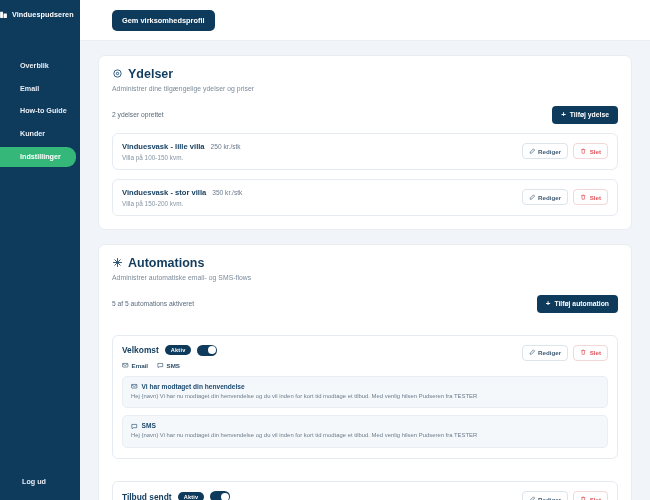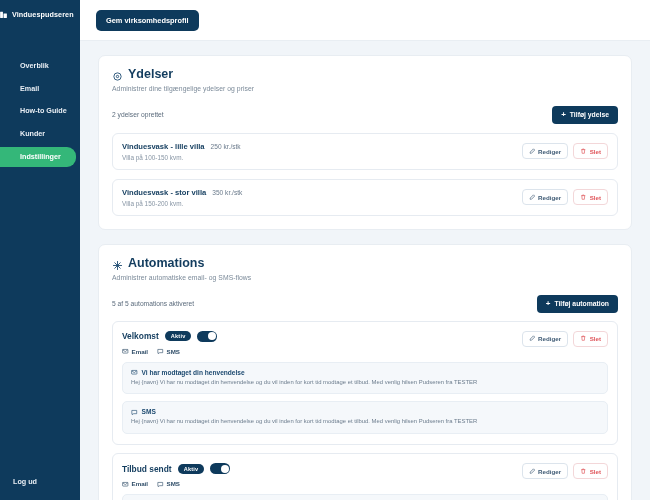--- a/index.html
+++ b/index.html
@@ -41,40 +41,40 @@
     margin: 1px 4px 1px 0;
     border-radius: 0 9px 9px 0;
     line-height: 1.2;
   }
   .nav-item.active {
     background: #34b779;
     color: #ffffff;
   }
   .logout {
     position: absolute; left: 0; bottom: 10px;
-    padding: 4px 13px;
+    padding: 4px 22px;
     font-size: 7.2px; font-weight: 700; color: #e8eef4;
     white-space: nowrap;
   }
 
   
   .main {
     flex: 1; height: 500px;
     background: #f1f5f9;
     overflow: hidden;
     position: relative;
   }
   .main-inner { padding: 0 18px 0 18px; }
 
   .topbar {
     background: #ffffff;
     padding: 9px 0 9px 0;
     border-bottom: 1px solid #e9eef3;
   }
-  .topbar-pad { padding: 0 16px; }
+  .topbar-pad { padding: 0 32px; }
 
   .btn {
     display: inline-flex; align-items: center; gap: 4px;
     border: none; cursor: pointer;
     font-family: "Liberation Sans", sans-serif;
     white-space: nowrap;
   }
   .btn-primary {
     background: #0e3a5c; color: #ffffff;
     font-size: 7.4px; font-weight: 700;
@@ -89,21 +89,21 @@
     background: #ffffff;
     border-radius: 7px;
     border: 1px solid #e8edf2;
     padding: 12px 13px 13px 13px;
     margin: 0 0 14px 0;
   }
   .card-head {
     display: flex; align-items: flex-start; justify-content: space-between;
   }
   .sec-title {
-    display: flex; align-items: flex-end; gap: 5px;
+    display: flex; align-items: flex-start; gap: 5px;
     font-size: 12.5px; font-weight: 700; color: #123c5e;
     line-height: 1.1;
   }
   .sec-icon { width: 11px; height: 11px; display: inline-flex; }
   .sec-sub {
     font-size: 6.8px; color: #7b8a99; margin-top: 3px; letter-spacing: .05px;
   }
   .count-row {
     display: flex; align-items: center; justify-content: space-between;
     margin-top: 14px;
@@ -136,21 +136,21 @@
     font-size: 6.2px; font-weight: 600;
     color: #3f5b75; cursor: pointer;
     font-family: "Liberation Sans", sans-serif;
     white-space: nowrap;
   }
   .btn-ghost.danger { color: #e0565b; border-color: #f3d7d9; }
   .mini-icon { width: 6.5px; height: 6.5px; display: inline-flex; }
 
   
   .auto {
-    margin-top: 8px;
+    margin-top: 22px;
     background: #ffffff;
     border: 1px solid #e6ebf1;
     border-radius: 6px;
     padding: 9px 9px 10px 9px;
   }
   .auto-head {
     display: flex; align-items: flex-start; justify-content: space-between;
   }
   .auto-title-row { display: flex; align-items: center; gap: 6px; }
   .auto-name { font-size: 8.4px; font-weight: 700; color: #123c5e; }

